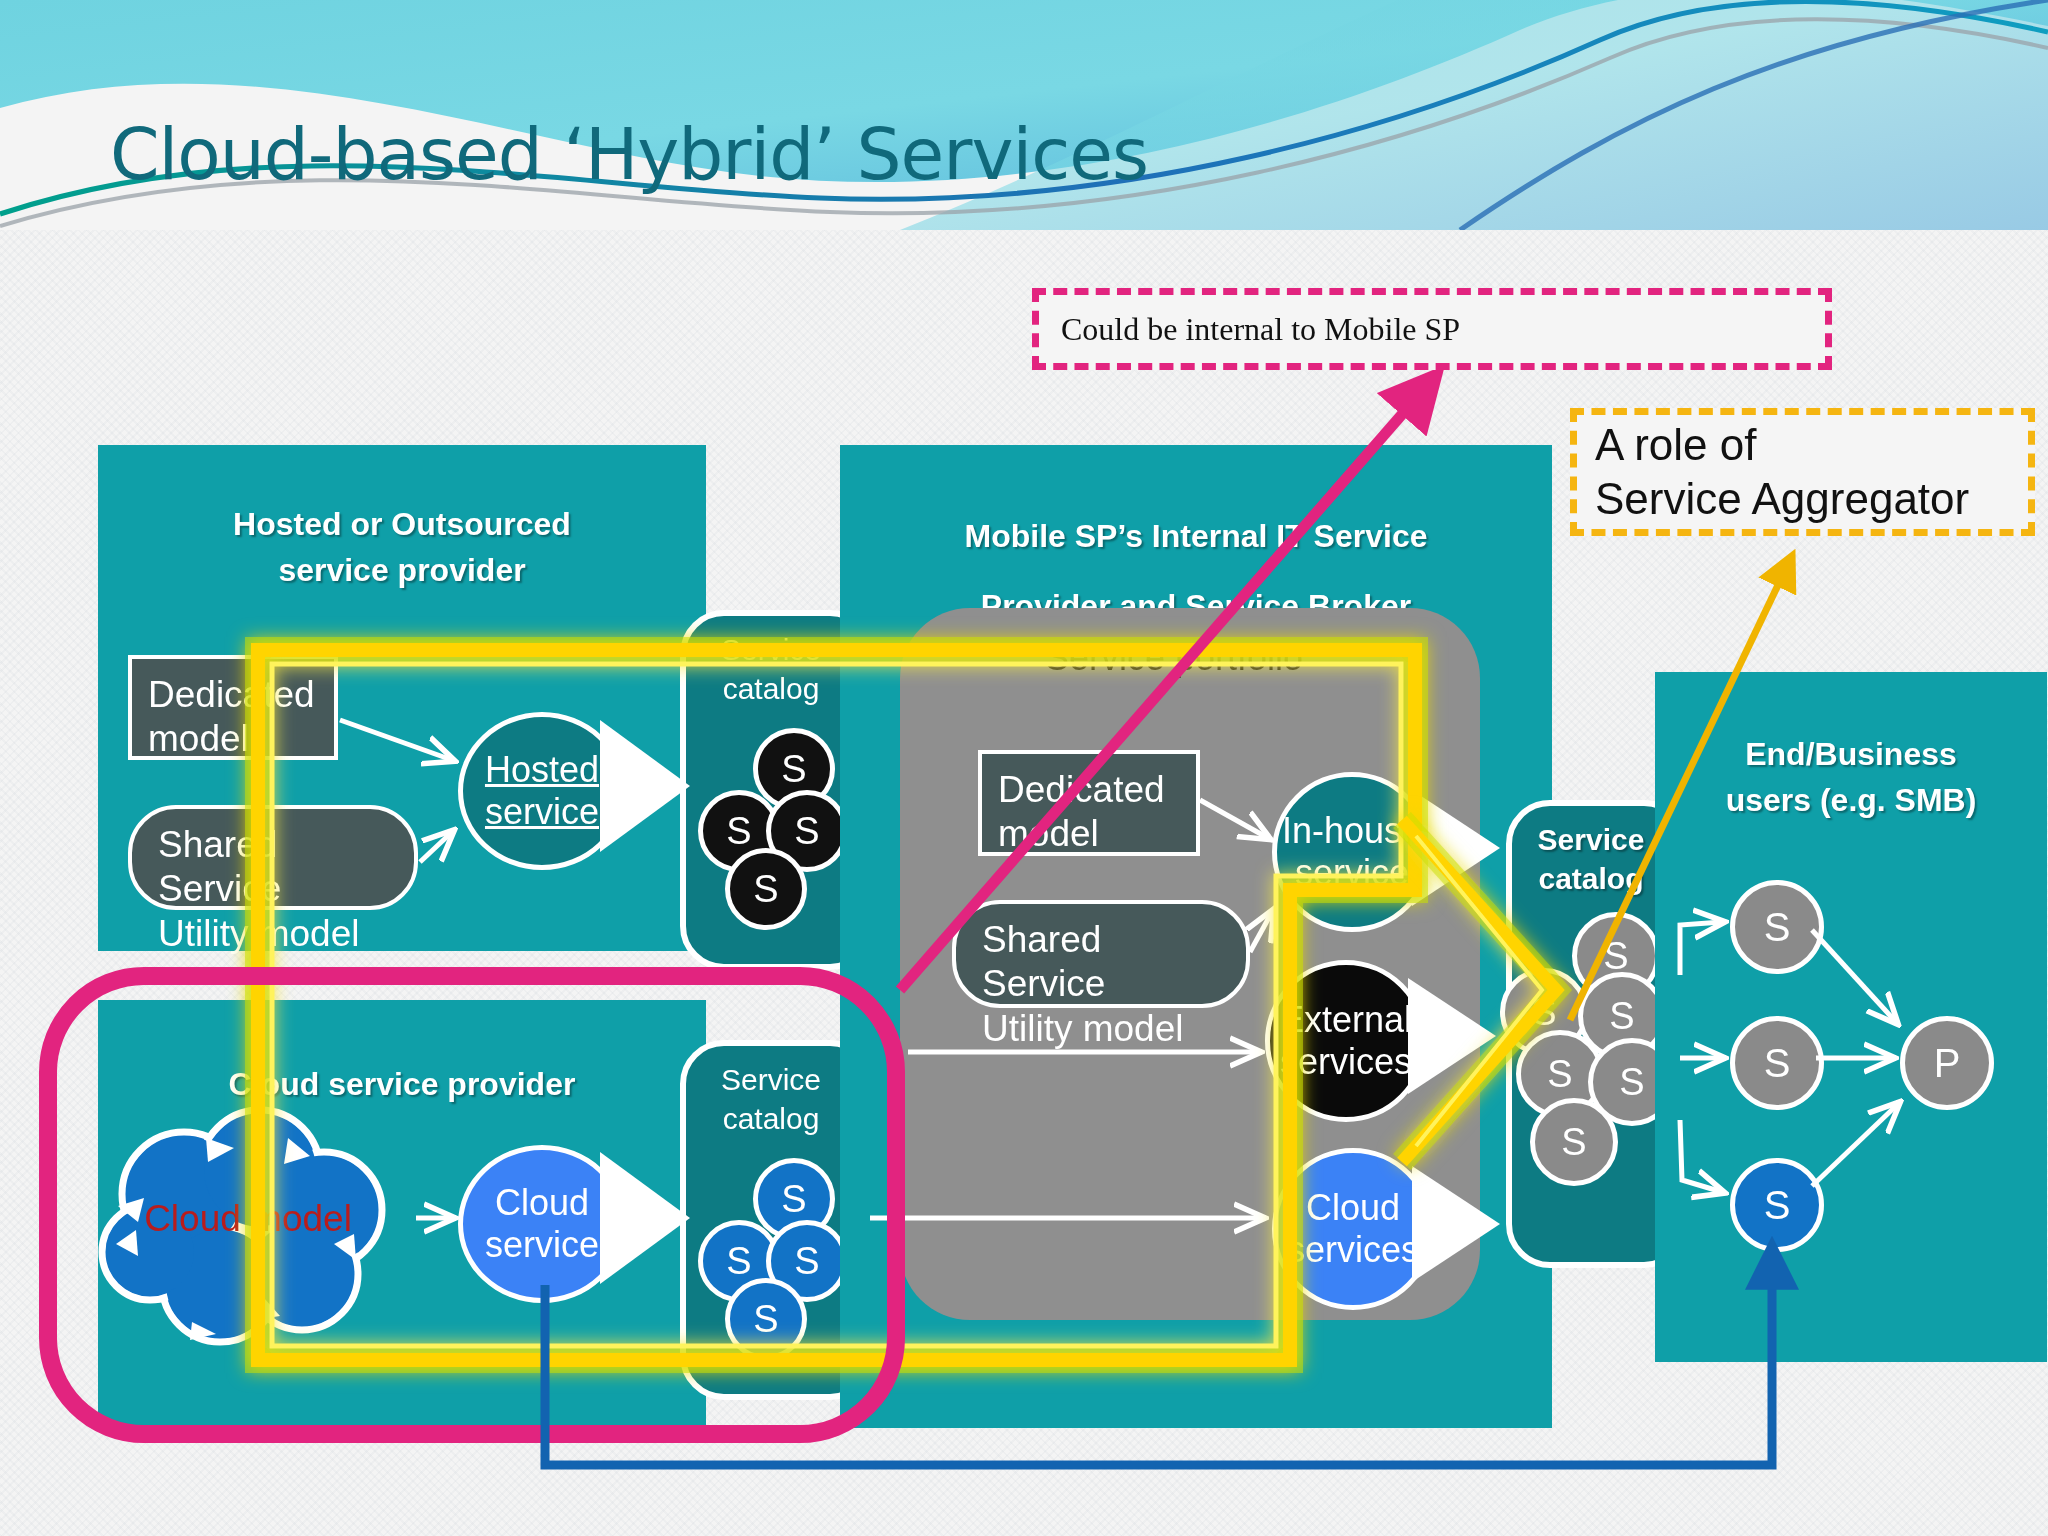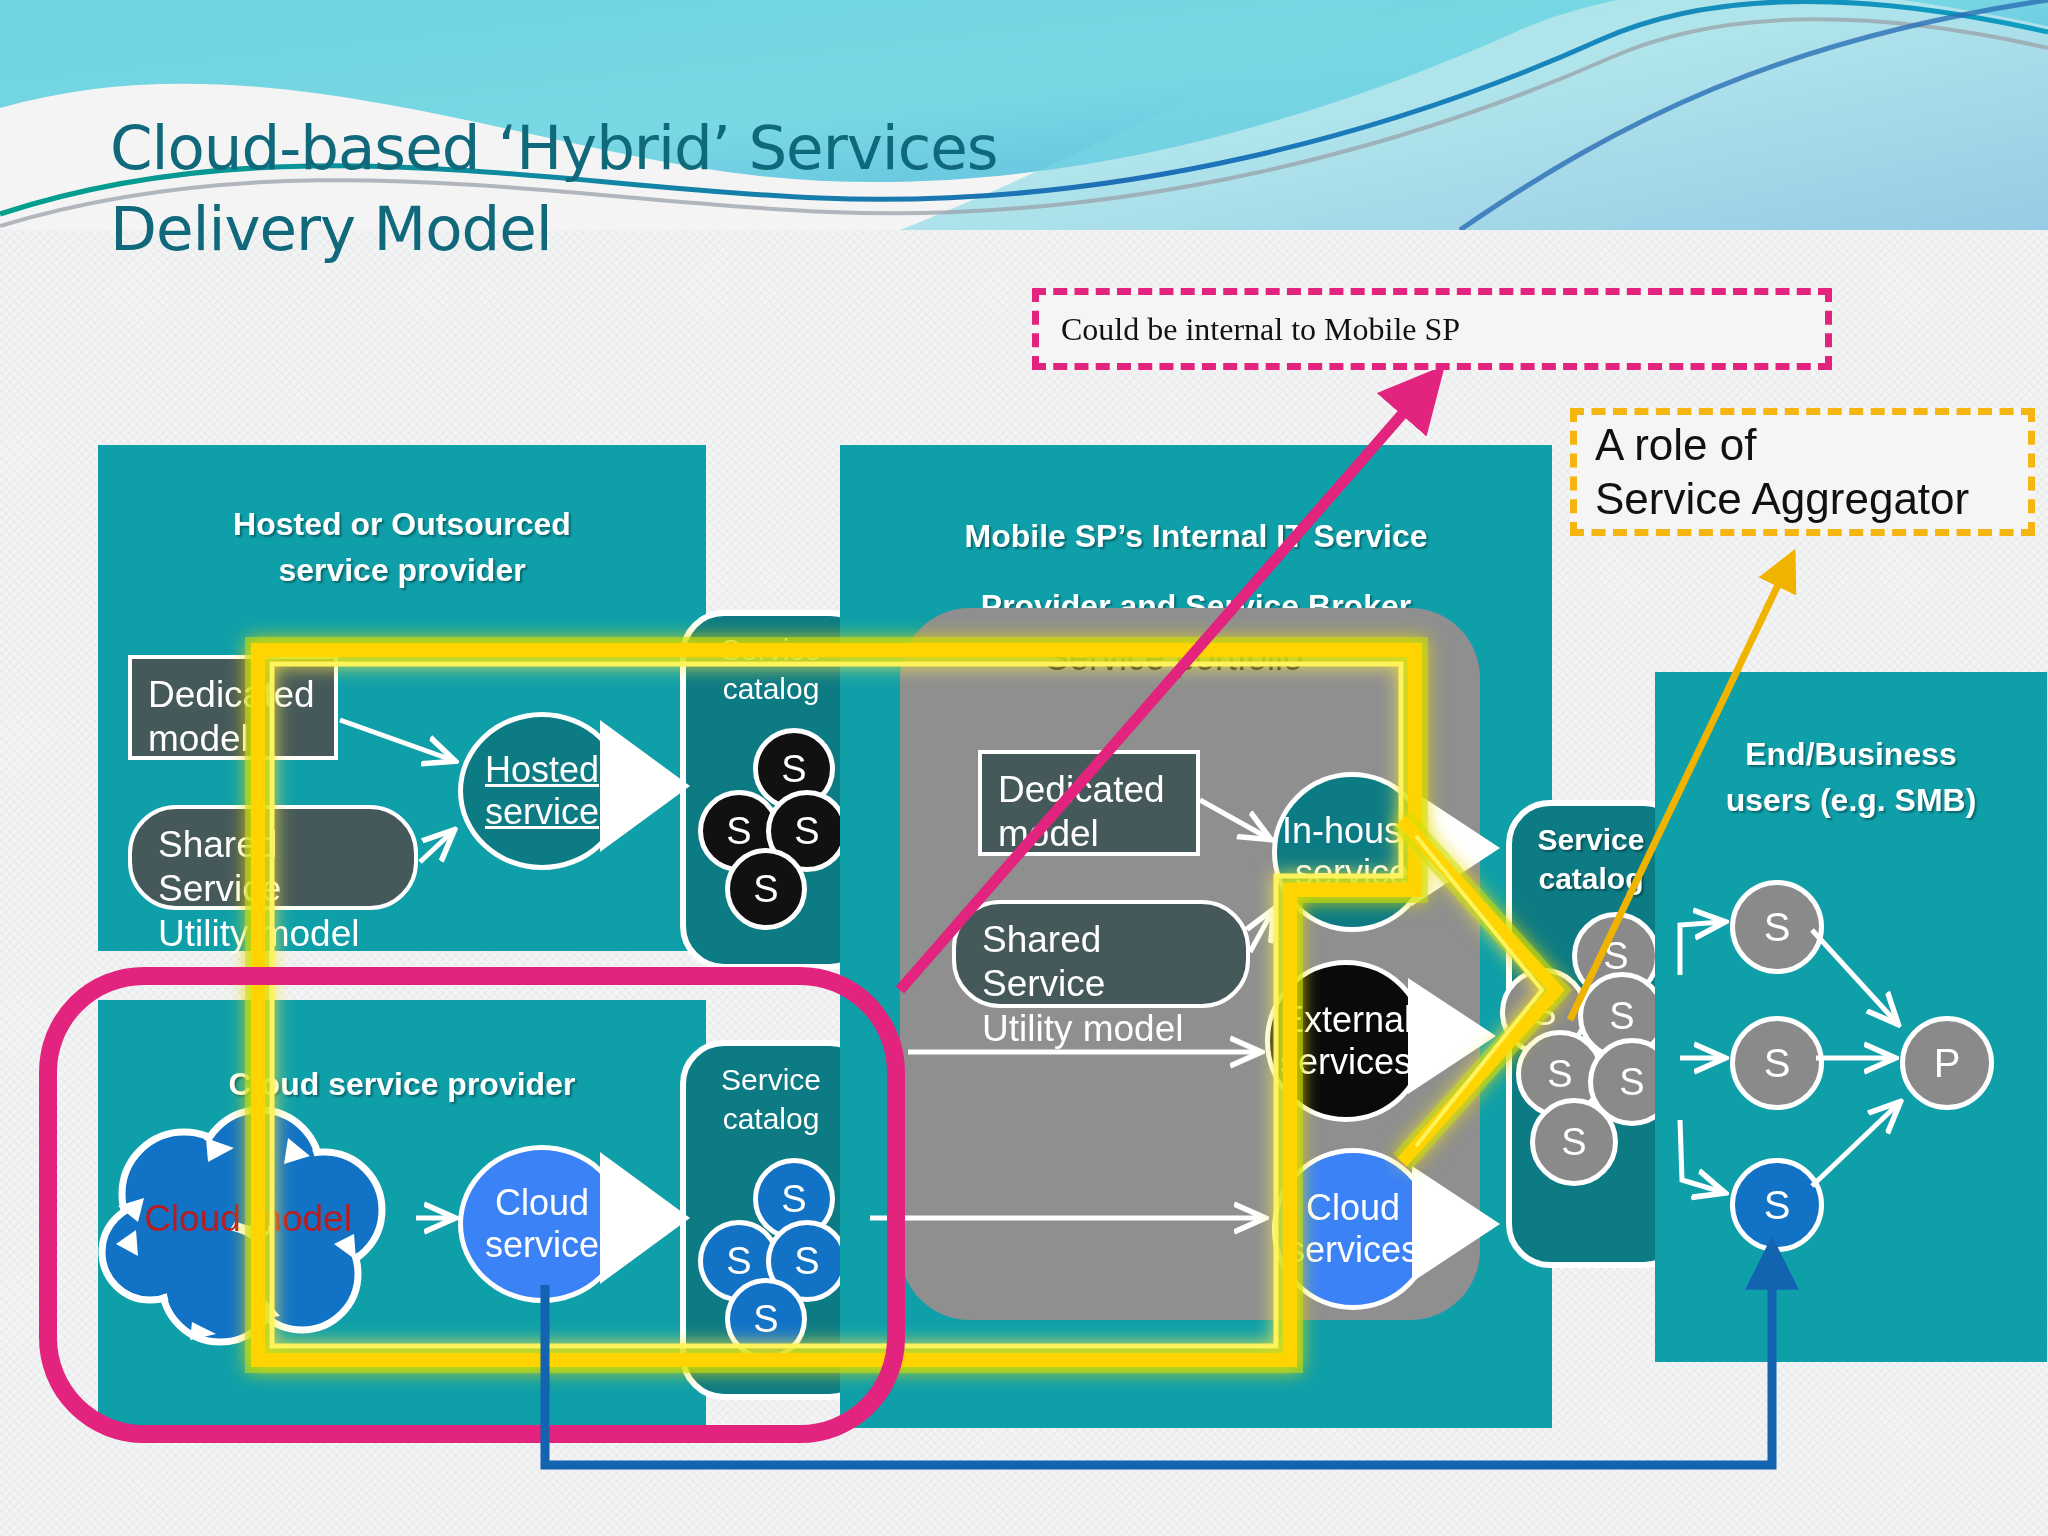--- a/index.html
+++ b/index.html
@@ -15,21 +15,21 @@
   .paper{position:absolute;inset:0;
     background:
       repeating-linear-gradient(45deg, rgba(180,190,200,.10) 0 2px, rgba(0,0,0,0) 2px 6px),
       repeating-linear-gradient(-45deg, rgba(180,190,200,.10) 0 2px, rgba(0,0,0,0) 2px 6px),
       #f4f4f4;
   }
 
   
   .title{
     position:absolute;left:110px;top:108px;width:1300px;
-    color:#10697b;font-size:61px;line-height:1.32;font-weight:400;
+    color:#10697b;font-size:71px;line-height:1.32;font-weight:400;
     letter-spacing:-1px;
     font-family:"DejaVu Sans", sans-serif;
   }
 
   
   .panel{position:absolute;background:#0f9fa8;}
   .panel-title{
     position:absolute;left:0;right:0;text-align:center;
     color:#ffffff;font-weight:bold;font-size:32px;line-height:1.45;
     text-shadow:2px 2px 2px rgba(0,0,0,.35);
@@ -126,21 +126,20 @@
       <path d="M0,230 L0,108 C260,34 520,150 760,176 C1040,206 1320,120 1520,30 C1660,-30 1830,-20 2048,26 L2048,230 Z" fill="#f4f4f4"></path>
       <path d="M900,230 C1100,150 1260,60 1420,-10 L2048,-10 L2048,230 Z" fill="url(#gTeal)" opacity="0.55"></path>
       <path d="M0,214 C280,122 560,188 820,198 C1120,210 1400,130 1600,40 C1720,-14 1880,-6 2048,32" fill="none" stroke="url(#gLine)" stroke-width="5"></path>
       <path d="M0,226 C290,138 570,202 830,212 C1130,224 1410,146 1610,58 C1730,4 1890,12 2048,48" fill="none" stroke="#9aa2a8" stroke-width="4" opacity=".75"></path>
       <path d="M1460,230 C1620,120 1780,40 2048,0" fill="none" stroke="#2b6fb5" stroke-width="5" opacity=".8"></path>
     </svg>
   </div>
 
   <div class="title">
     <div>Cloud-based ‘Hybrid’ Services</div>
-    <div>Delivery Model</div>
   </div>
 
   <div class="panel" style="left:98px;top:445px;width:608px;height:506px;">
     <div class="panel-title" style="top:25px;">
       <div>Hosted or Outsourced</div>
       <div>service provider</div>
     </div>
   </div>
 
   <div class="mbox" style="left:128px;top:655px;width:210px;height:105px;white-space:pre-line;">Dedicated

